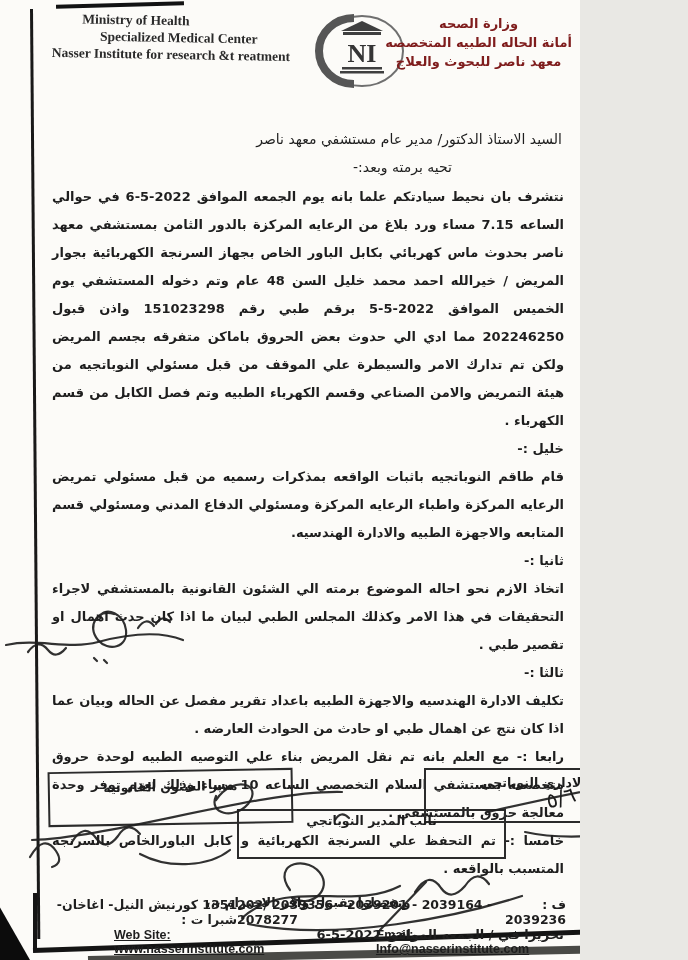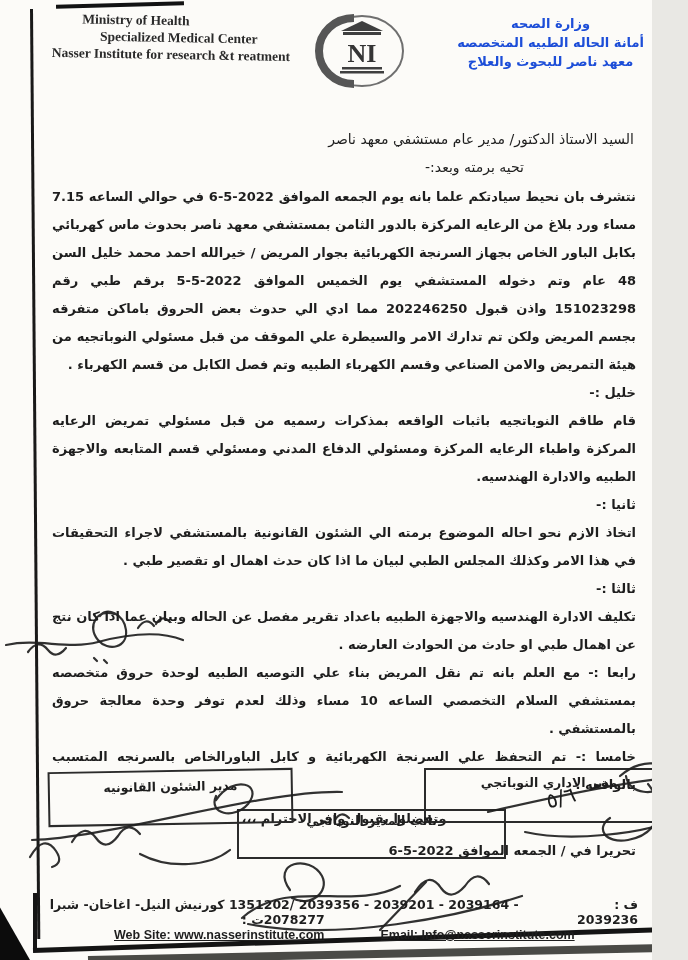--- a/index.html
+++ b/index.html
@@ -1,33 +1,33 @@
 <!DOCTYPE html>
 <html lang="ar"><head>
 <meta charset="utf-8">
 <style>
   html,body{margin:0;padding:0;}
   body{background:#e9e8e4;font-family:"DejaVu Sans",sans-serif;}
-  .scan{position:relative;width:652px;height:960px;background:#fcfbf8;overflow:hidden;color:#1e1e1e;}
+  .scan{position:relative;width:580px;height:960px;background:#fcfbf8;overflow:hidden;color:#1e1e1e;}
 
   
   .art{position:absolute;}
   .art-topline{left:56px;top:3px;width:128px;height:4px;background:#121212;transform:rotate(-1.5deg);}
   .art-leftline{left:30px;top:9px;width:3px;height:930px;background:#191919;transform-origin:top left;transform:rotate(-0.45deg);}
   .art-frameleft{left:33px;top:893px;width:4px;height:58px;background:#151515;}
   .art-framebottom{left:33px;top:948px;width:660px;height:5px;background:#141414;transform-origin:left center;transform:rotate(-1.9deg);}
   .art-pageedge{left:88px;top:956px;width:610px;height:8px;background:#4a4a46;transform-origin:left center;transform:rotate(-1.2deg);}
   .art-wedge{left:0;top:903px;width:30px;height:57px;background:#0c0c0c;clip-path:polygon(0 8%,100% 100%,0 100%);}
   .art-rightline{left:682px;top:90px;width:2px;height:620px;background:#d2d1cc;}
 
   
   .lh-en{position:absolute;left:52px;top:12px;font-family:"Liberation Serif","DejaVu Serif",serif;font-weight:700;font-size:13.5px;line-height:17px;color:#2a2a2a;transform:rotate(1deg);}
   .lh-en .l1{margin-left:30px;}
   .lh-en .l2{margin-left:48px;}
-  .lh-ar{position:absolute;right:8px;top:14px;font-size:13px;font-weight:700;line-height:19px;text-align:center;color:#1d4ed8;}
+  .lh-ar{position:absolute;right:8px;top:14px;font-size:13px;font-weight:700;line-height:19px;text-align:center;color:#7f1d1d;}
   .logo{position:absolute;left:310px;top:12px;}
 
   
   .recipient{position:absolute;right:18px;top:131px;font-size:14px;font-weight:400;}
   .recipient .greet{margin-right:110px;margin-top:12px;}
 
   
   .letter-body{position:absolute;right:16px;left:52px;top:183px;font-size:13px;font-weight:700;line-height:28px;text-align:justify;}
   .letter-body p{margin:0;}
   .letter-body p.hd{text-align:right;}

